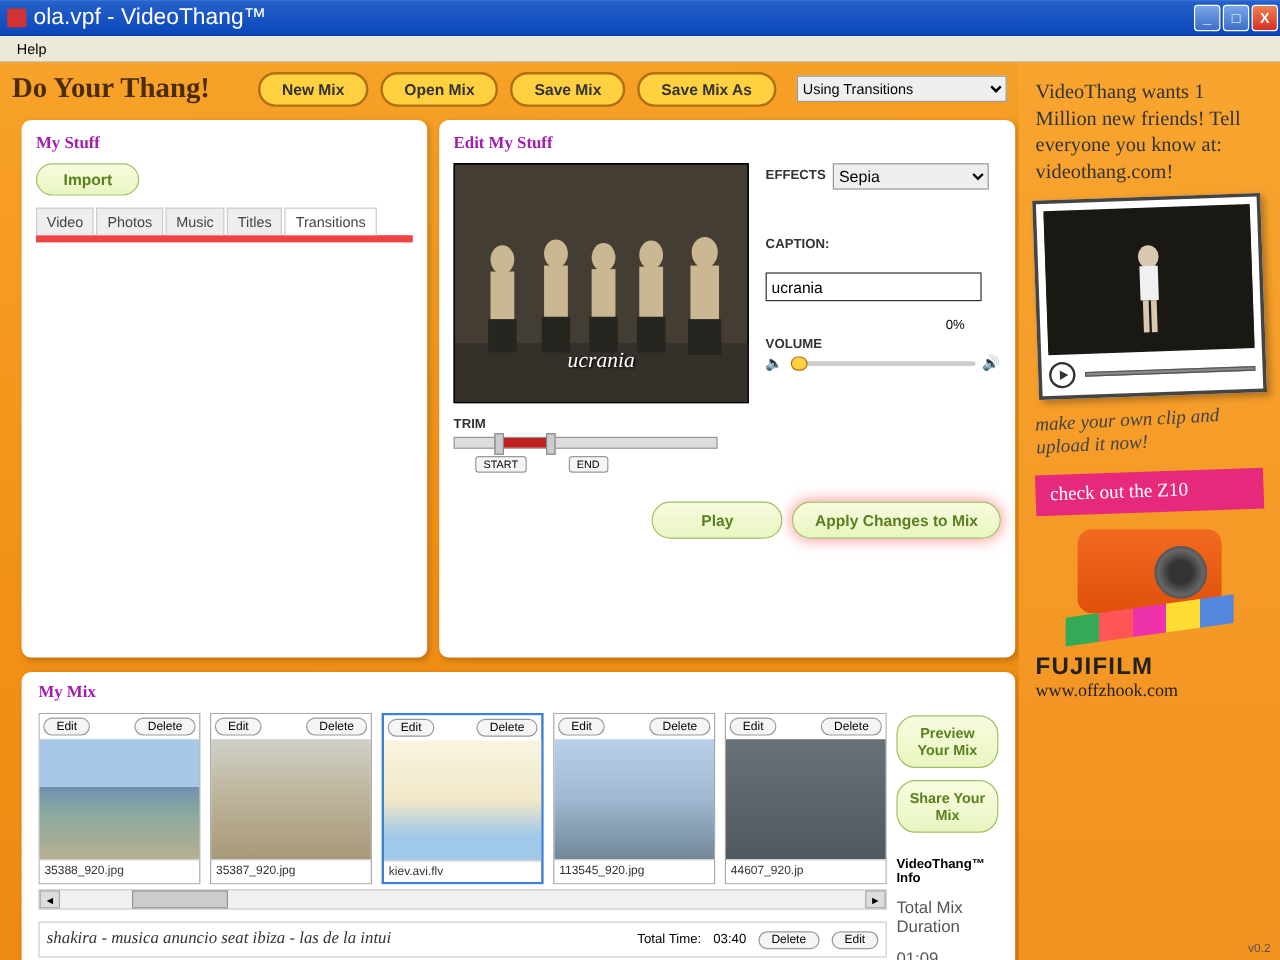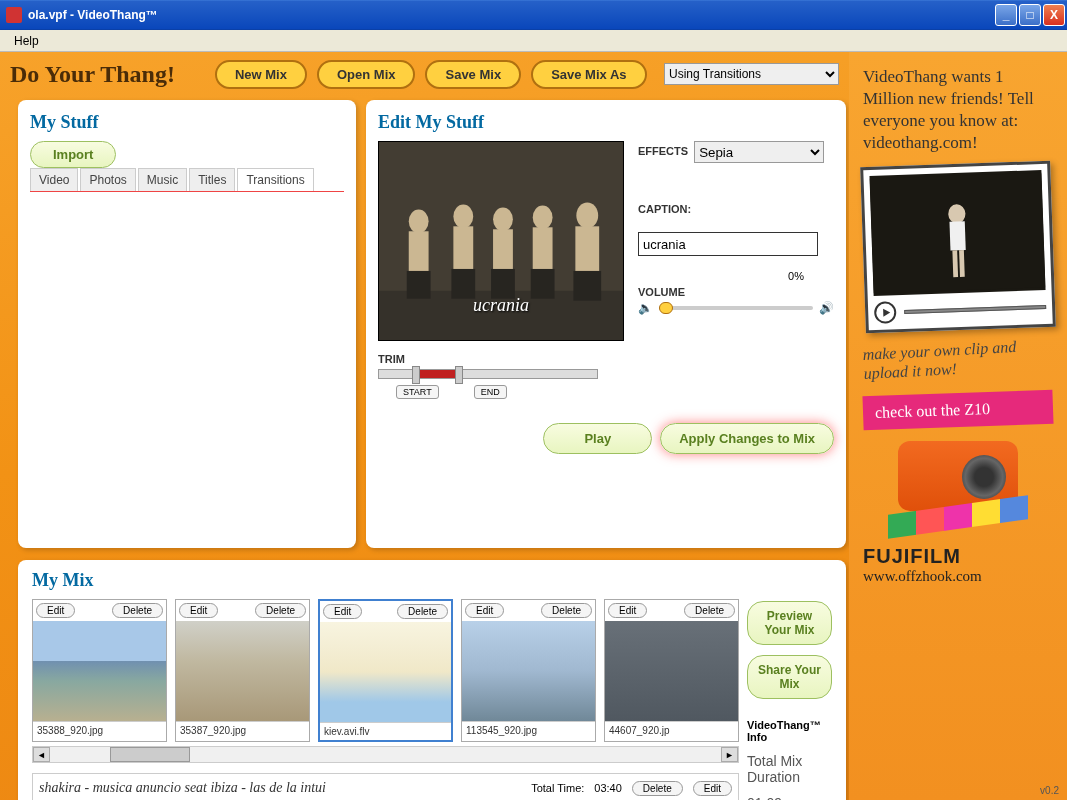--- a/index.html
+++ b/index.html
@@ -1,21 +1,21 @@
 <!DOCTYPE html>
 <html><head>
 <meta charset="utf-8">
 <style>
 * { margin: 0; padding: 0; box-sizing: border-box; }
 body { font-family: Arial, sans-serif; font-size: 12px; background: #ece9d8; width: 1067px; height: 800px; overflow: hidden; }
 
 
 .titlebar { height: 30px; background: linear-gradient(to bottom, #3b78d8 0%, #2560c8 5%, #0a47bb 95%, #0a3c9e 100%); display: flex; align-items: center; padding: 0 2px 0 6px; color: white; }
 .titlebar-icon { width: 16px; height: 16px; background: #d03333; border-radius: 2px; margin-right: 6px; }
-.titlebar-text { flex: 1; font-weight: bold; font-size: 12px; }
+.titlebar-text { flex: 1; font-weight: normal; font-size: 19px; }
 .titlebar-btns { display: flex; gap: 2px; }
 .titlebar-btn { width: 22px; height: 22px; border: 1px solid #fff; border-radius: 3px; display: flex; align-items: center; justify-content: center; font-weight: bold; font-size: 12px; cursor: pointer; }
 .btn-min, .btn-max { background: linear-gradient(to bottom, #7aa6e8, #3b6fc8); }
 .btn-close { background: linear-gradient(to bottom, #f08050, #d83020); }
 
 
 .menubar { height: 22px; background: #ece9d8; border-bottom: 1px solid #bbb; display: flex; align-items: center; padding: 0 6px; }
 .menubar span { padding: 2px 8px; cursor: pointer; }
 
 
@@ -25,23 +25,23 @@
 
 .header-bar { position: absolute; top: 0; left: 0; right: 218px; height: 44px; display: flex; align-items: center; padding: 6px 10px; }
 .logo-text { font-family: "Comic Sans MS", cursive; font-size: 24px; color: #4a2c08; font-weight: bold; margin-right: 40px; }
 .pill-btn { background: #ffd040; border: 2px solid #b07010; border-radius: 18px; padding: 5px 18px; font-weight: bold; font-size: 13px; color: #333; cursor: pointer; margin-right: 10px; }
 .dropdown-help { margin-left: auto; }
 .dropdown-help select { width: 175px; height: 22px; border: 1px solid #999; font-size: 12px; }
 
 
 .panel { position: absolute; background: #fff; border-radius: 8px; box-shadow: 2px 2px 5px rgba(0,0,0,0.2); }
 .my-stuff { top: 48px; left: 18px; width: 338px; height: 448px; padding: 12px; }
-.panel-title { font-family: "Comic Sans MS", cursive; font-size: 18px; font-weight: bold; color: #0369a1; margin-bottom: 8px; }
+.panel-title { font-family: "Comic Sans MS", cursive; font-size: 14px; font-weight: bold; color: #a21caf; margin-bottom: 8px; }
 .green-btn { background: linear-gradient(to bottom, #f8fce0, #e8f5c0); border: 1px solid #9dc060; border-radius: 16px; padding: 5px 22px; font-weight: bold; color: #5a8020; cursor: pointer; font-size: 13px; }
-.tabs { display: flex; border-bottom: 1px solid #ef4444; }
+.tabs { display: flex; margin-top: 10px; border-bottom: 6px solid #ef4444; }
 .tab { padding: 4px 8px; background: #eee; border: 1px solid #ccc; border-bottom: none; margin-right: 2px; cursor: pointer; font-size: 12px; color: #444; }
 .tab.active { background: #fff; }
 
 
 .edit-stuff { top: 48px; left: 366px; width: 480px; height: 448px; padding: 12px; }
 .edit-content { display: flex; gap: 14px; }
 .preview { width: 246px; height: 200px; background: #000; position: relative; border: 1px solid #000; }
 .preview-caption { position: absolute; bottom: 24px; left: 50%; transform: translateX(-50%); color: #fff; font-family: Georgia, serif; font-style: italic; font-size: 18px; text-shadow: 1px 1px 2px #000; }
 .preview-img { position: absolute; inset: 0; }
 .controls { flex: 1; }

